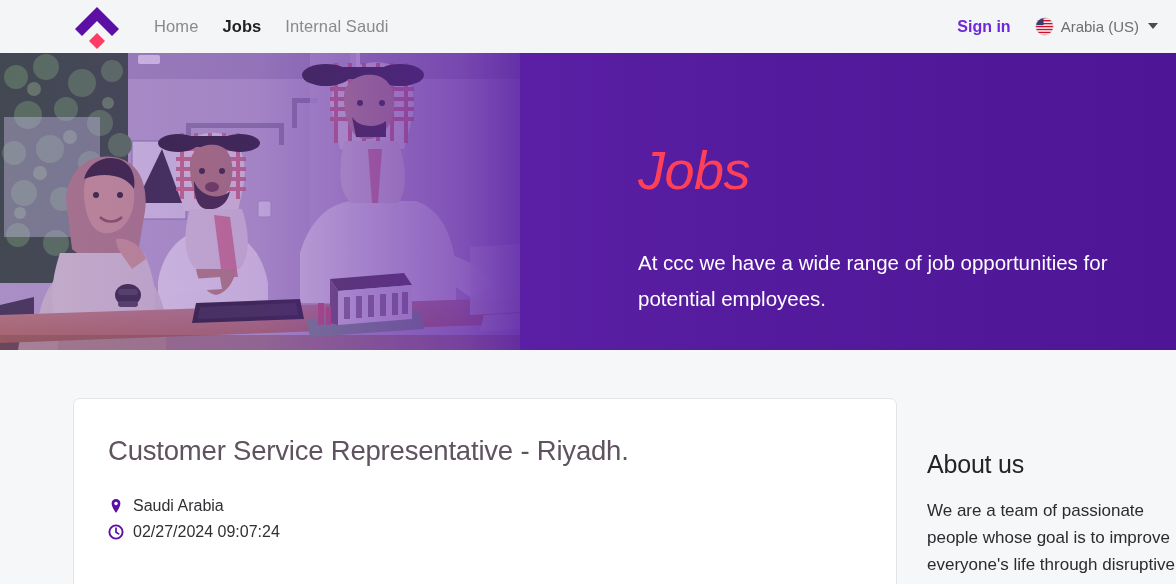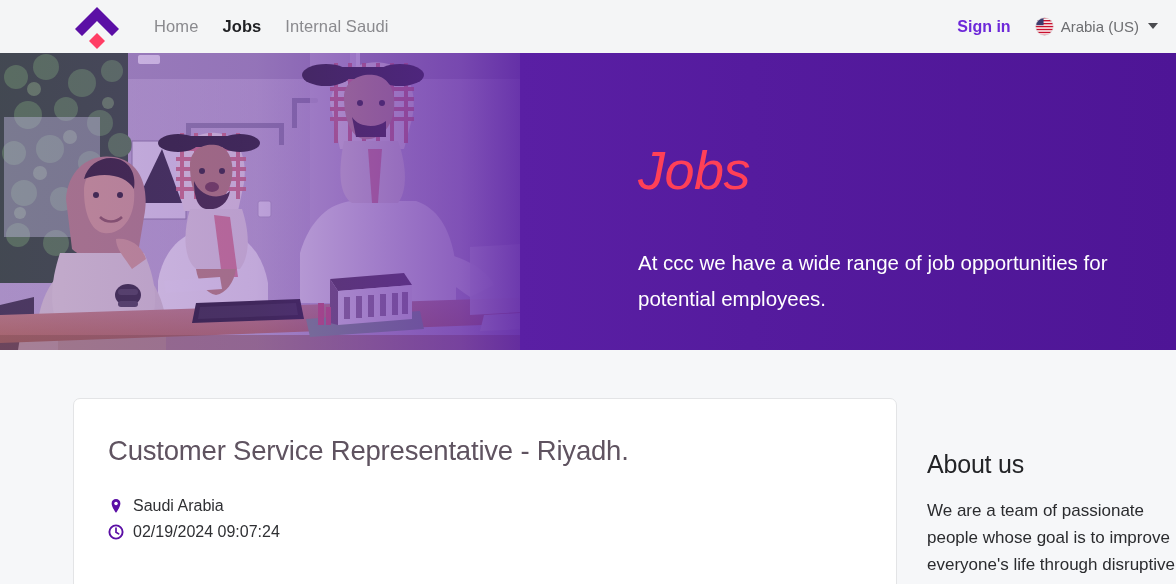--- a/index.html
+++ b/index.html
@@ -372,21 +372,21 @@
         <span>Saudi Arabia</span>
       </div>
 
       <div class="meta-row">
         <span>
           <svg class="meta-icon" viewBox="0 0 16 16" aria-hidden="true">
             <circle cx="8" cy="8" r="6.6" fill="none" stroke="#5B0FA5" stroke-width="1.9"></circle>
             <path d="M8 4.2V8.2L10.7 9.9" fill="none" stroke="#5B0FA5" stroke-width="1.7" stroke-linecap="round"></path>
           </svg>
         </span>
-        <span>02/19/2024 09:07:24</span>
+        <span>02/27/2024 09:07:24</span>
       </div>
     </div>
   </article>
 
   <aside class="aside">
     <h3 class="about-title">About us</h3>
     <p class="about-body">We are a team of passionate people whose goal is to improve everyone's life through disruptive products. We build</p>
   </aside>
 </main>
 

